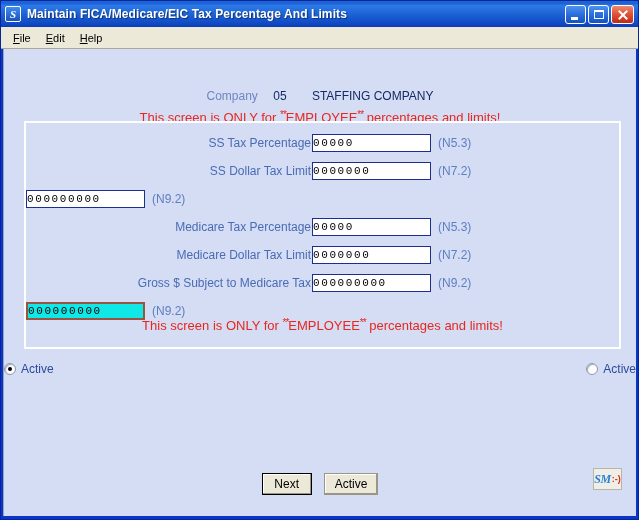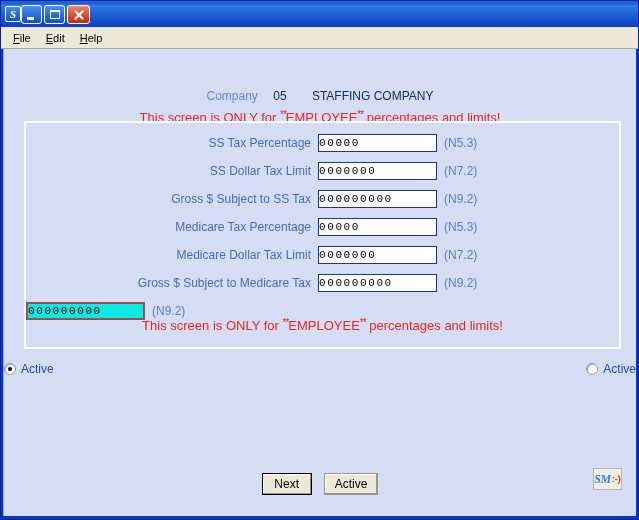--- a/index.html
+++ b/index.html
@@ -182,21 +182,21 @@
     display: flex;
     align-items: center;
     height: 24px;
     margin-bottom: 4px;
   }
   .row-label {
     width: 285px;
     text-align: right;
     font-size: 12px;
     color: #4a6bb5;
-    padding-right: 7px;
+    padding-right: 1px;
     white-space: nowrap;
   }
   .field {
     width: 119px;
     height: 18px;
     box-sizing: border-box;
     background: #ffffff;
     border: 1px solid #1d2f8c;
     color: #000000;
     font-size: 11px;
@@ -337,20 +337,21 @@
     background: #0a35c8;
   }
 </style>
 </head>
 <body>
 
 <div class="window">
 
   <div class="titlebar">
     <div class="app-icon">S</div>
+    <div class="title-text">Maintain FICA/Medicare/EIC Tax Percentage And Limits</div>
     <div class="win-btns">
       <div class="win-btn">
         <span class="glyph-min"></span>
       </div>
       <div class="win-btn">
         <span class="glyph-max"></span>
       </div>
       <div class="win-btn close">
         <span class="glyph-close-a"></span>
         <span class="glyph-close-b"></span>
@@ -386,21 +387,20 @@
           <div class="field-hint">(N5.3)</div>
         </div>
 
         <div class="row">
           <div class="row-label">SS Dollar Tax Limit</div>
           <div class="field">0000000</div>
           <div class="field-hint">(N7.2)</div>
         </div>
 
         <div class="row">
-          <div class="row-label">Gross $ Subject to SS Tax</div>
           <div class="field">000000000</div>
           <div class="field-hint">(N9.2)</div>
         </div>
 
         <div class="row">
           <div class="row-label">Medicare Tax Percentage</div>
           <div class="field">00000</div>
           <div class="field-hint">(N5.3)</div>
         </div>
 

